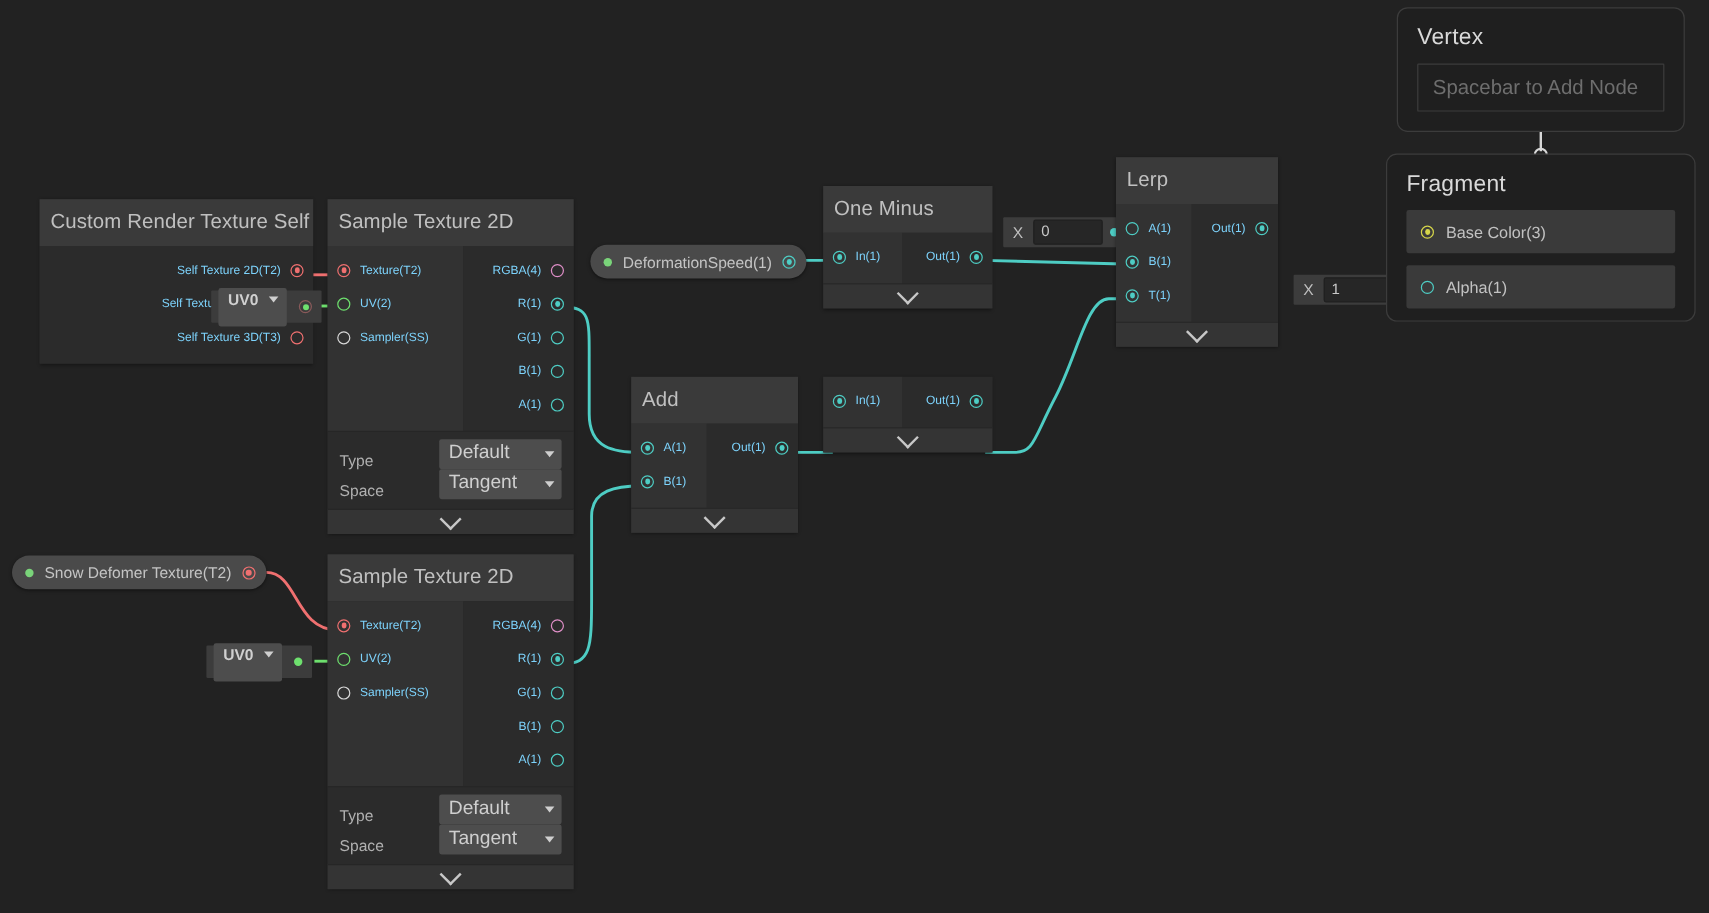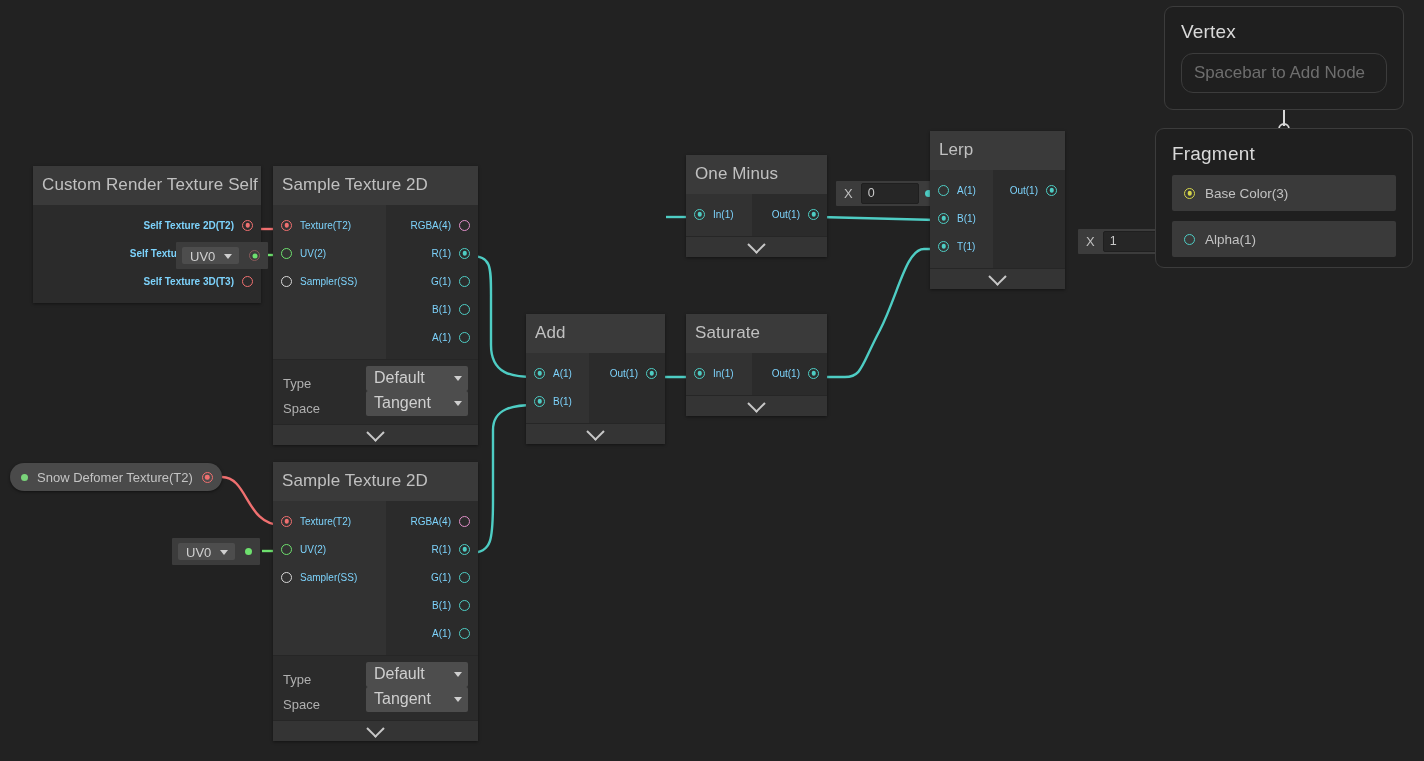--- a/index.html
+++ b/index.html
@@ -103,39 +103,39 @@
     min-width:44px; height:19px; line-height:19px; padding:0 6px; border-radius:2px;
     border:1px solid #1f1f1f;
   }
   .fwidget .minidot { width:7px;height:7px;border-radius:50%;background:#4ecdc4;flex:0 0 auto; }
   .uvwidget {
     position:absolute; display:flex; align-items:center; gap:10px;
     background:#3c3c3c; height:27px; padding:0 8px 0 6px; border-radius:1px;
   }
   .uvwidget .dd {
     background:#4d4d4d; color:#d0d0d0; font-size:13px; border-radius:2px;
-    padding:2px 7px 0 8px; display:flex; align-items:center; gap:9px;
+    padding:2px 7px 15px 8px; display:flex; align-items:center; gap:9px;font-weight:bold;
   }
   .uvwidget .minidot { width:7px;height:7px;border-radius:50%;background:#6ee06e;flex:0 0 auto; }
   .uvwidget .hdot {
     width:11px;height:11px;border-radius:50%;border:1.6px solid #8a5a5a;box-sizing:border-box;
     position:relative;
   }
   .uvwidget .hdot::after{
     content:"";position:absolute;left:50%;top:50%;width:5px;height:5px;border-radius:50%;
     transform:translate(-50%,-50%);background:#6ee06e;
   }
 
   
   .master {
     position:absolute; background:#1f1f1f; border:1px solid #3c3c3c; border-radius:9px;
   }
   .master-title { font-size:19px; color:#d9d9d9; padding:14px 0 10px 16px; letter-spacing:.2px; }
   .master-empty {
-    margin:0 16px 16px 16px; border:1px solid #3c3c3c; border-radius:12px;
+    margin:0 16px 16px 16px; border:1px solid #3c3c3c; border-radius:1px;
     color:#6e6e6e; font-size:17px; padding:9px 12px;
   }
   .block {
     margin:0 16px 10px 16px; background:#3a3a3a; border-radius:2px;
     display:flex; align-items:center; gap:10px; height:36px; padding:0 12px;
     font-size:13.5px; color:#c2c2c2;
   }
 </style>
 </head>
 <body>
@@ -177,21 +177,21 @@
     <path d="M1156,240 L1178,240" stroke="#4ecdc4" stroke-width="2.4" fill="none"></path>
 
     <path d="M1284,100 L1284,126" stroke="#d8d8d8" stroke-width="2" fill="none"></path>
     <circle cx="1284" cy="97" r="5" fill="none" stroke="#d8d8d8" stroke-width="1.8"></circle>
     <circle cx="1284" cy="129" r="5" fill="none" stroke="#d8d8d8" stroke-width="1.8"></circle>
   </svg>
 
   <div class="node" style="left:33px; top:166px; width:228px;">
     <div class="node-header">Custom Render Texture Self</div>
     <div class="node-body" style="background:#2b2b2b;">
-      <div class="ports-out" style="width:100%;font-weight:bold;">
+      <div class="ports-out" style="width:100%;">
         <div class="prow out">
           <span>Self Texture 2D(T2)</span>
           <span class="dot red filled"></span>
         </div>
         <div class="prow out">
           <span>Self Texture Cube(TC)</span>
           <span class="dot red"></span>
         </div>
         <div class="prow out">
           <span>Self Texture 3D(T3)</span>
@@ -340,20 +340,25 @@
           <span>Tangent</span>
           <span class="caret-s"></span>
         </span>
       </div>
     </div>
     <div class="collapse">
       <span class="chev"></span>
     </div>
   </div>
 
+  <div class="pill" style="left:492px; top:204px;">
+    <span class="seldot"></span>
+    <span>DeformationSpeed(1)</span>
+    <span class="dot filled"></span>
+  </div>
 
   <div class="node" style="left:526px; top:314px; width:139px;">
     <div class="node-header">Add</div>
     <div class="node-body">
       <div class="ports-in" style="width:63px;">
         <div class="prow">
           <span class="dot filled"></span>
           <span>A(1)</span>
         </div>
         <div class="prow">
@@ -367,21 +372,20 @@
           <span class="dot filled"></span>
         </div>
       </div>
     </div>
     <div class="collapse">
       <span class="chev"></span>
     </div>
   </div>
 
   <div class="node" style="left:686px; top:314px; width:141px;">
-    <div class="node-header">Saturate</div>
     <div class="node-body">
       <div class="ports-in" style="width:66px;">
         <div class="prow">
           <span class="dot filled"></span>
           <span>In(1)</span>
         </div>
       </div>
       <div class="ports-out">
         <div class="prow out">
           <span>Out(1)</span>

